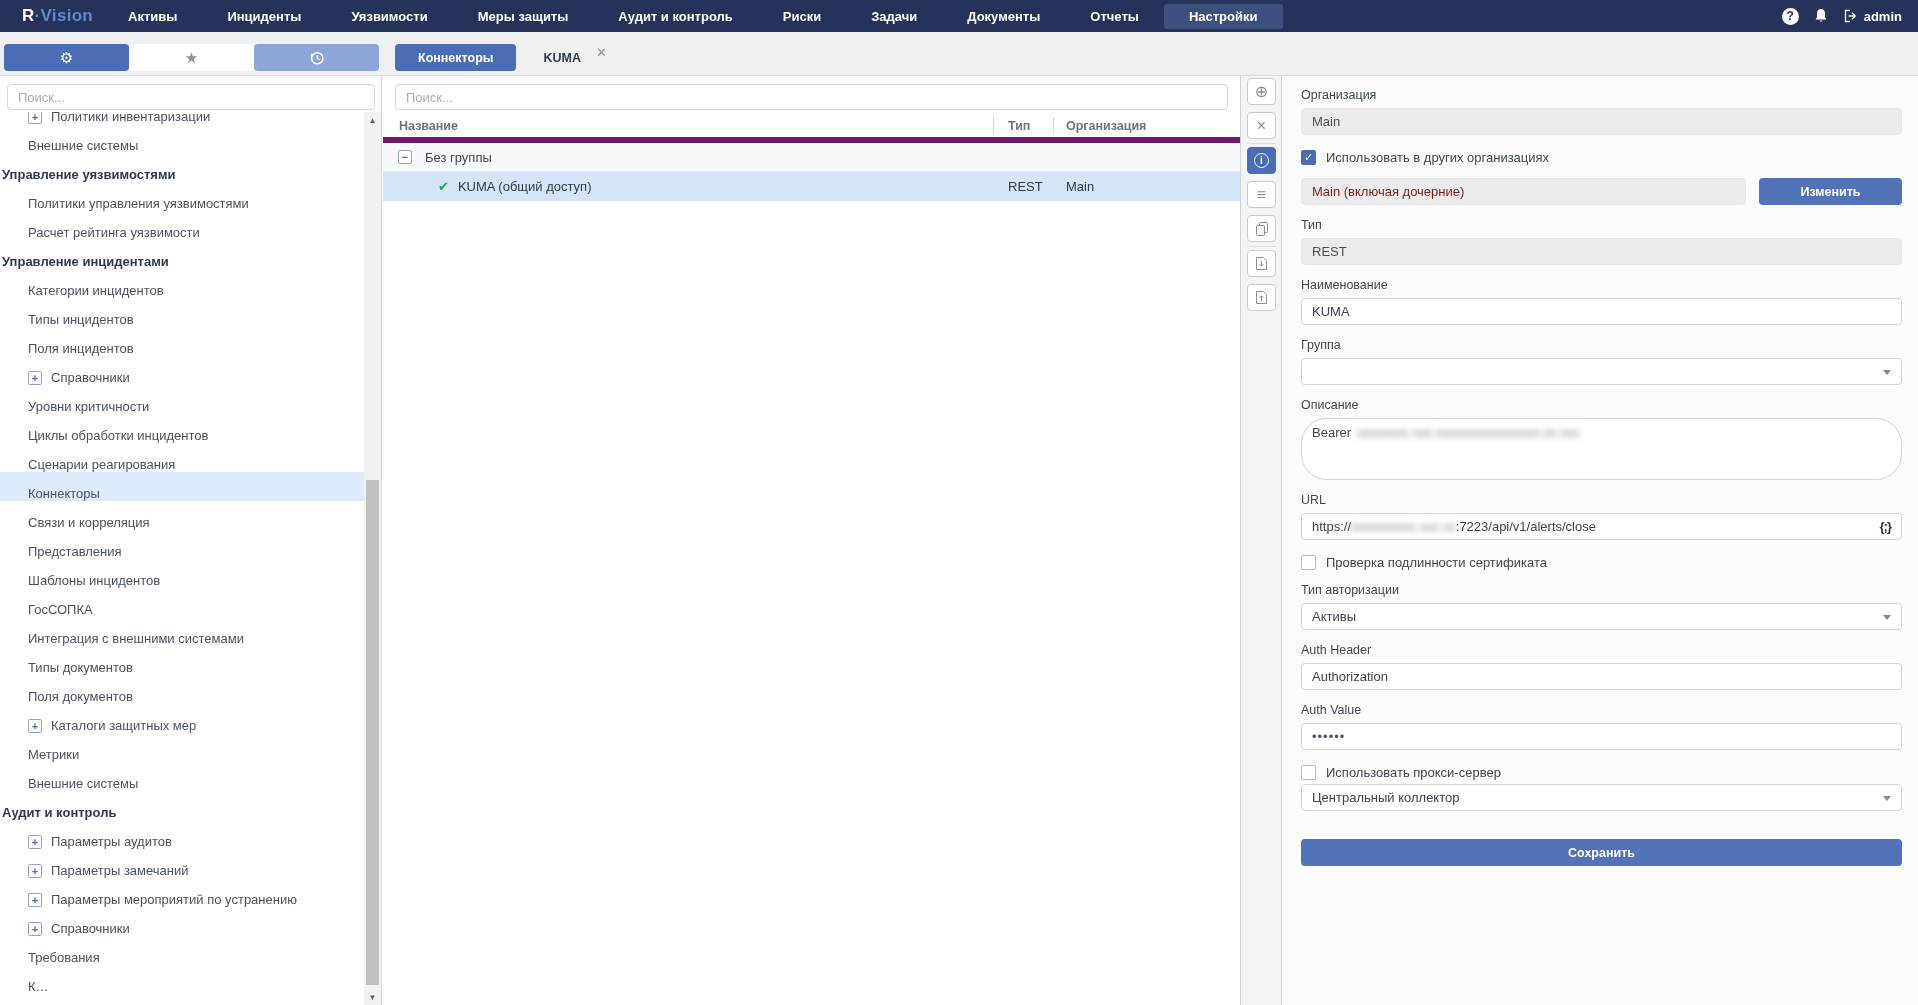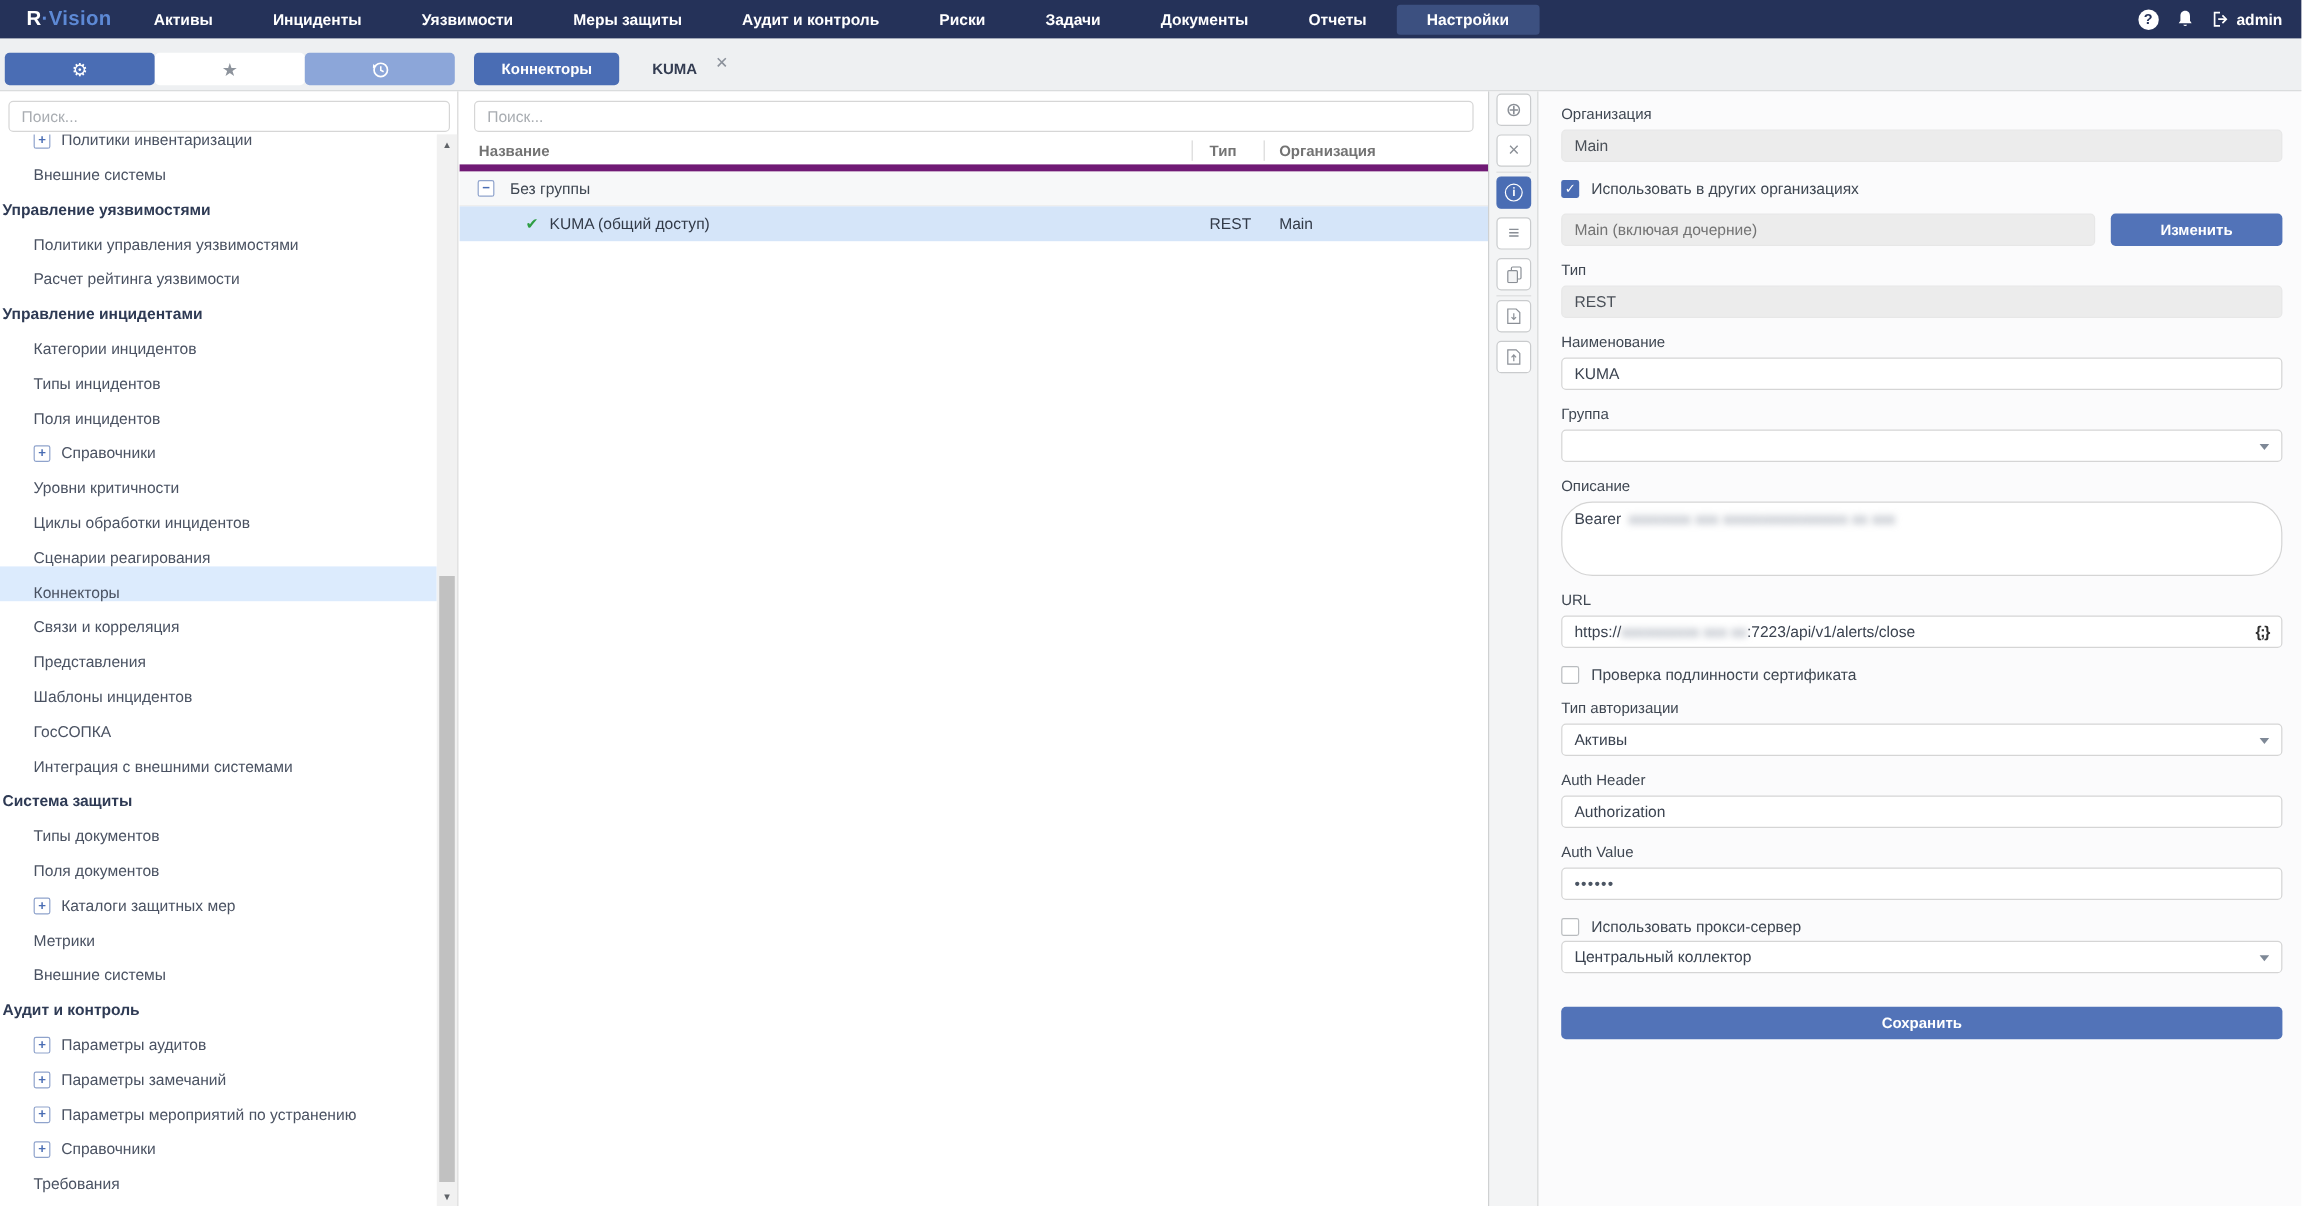--- a/index.html
+++ b/index.html
@@ -90,21 +90,21 @@
               font-weight:bold; display:flex; align-items:center; justify-content:center; font-style:normal; }
   
   .rightp { position:absolute; top:76px; left:1281px; right:0; bottom:0; background:#fbfbfc;
             border-left:1px solid #d5d7d8; overflow:hidden; }
   .formwrap { padding:6px 16px 0 19px; }
   .flabel { display:block; font-size:12.5px; color:#3f4752; margin:13px 0 6px; }
   .flabel.first { margin-top:6px; }
   .finput { width:100%; height:27px; border:1px solid #d5d5d5; border-radius:4px; background:#fff;
             font-size:13px; color:#3b4350; padding:0 10px; display:flex; align-items:center; white-space:nowrap; overflow:hidden; }
   .finput.disabled { background:#ececec; border-color:#e7e7e7; color:#4a5058; }
-  .finput.ghost { color:#737373;align-items:center; }
+  .finput.ghost { color:#7f1d1d;align-items:center; }
   .ftextarea { height:62px; align-items:flex-start; padding-top:6px;border-radius:26px; }
   .blur { filter:blur(3px); color:#7d8696; margin-left:6px; }
   .fselect { position:relative; cursor:pointer; }
   .caret { position:absolute; right:10px; top:11px; width:0; height:0; border-left:4.5px solid transparent;
            border-right:4.5px solid transparent; border-top:5px solid #7e8896; }
   .checkrow { display:flex; align-items:center; gap:10px; margin:15px 0 4px; font-size:13px; color:#3f4752; cursor:pointer; }
   .cbox { width:15px; height:15px; border-radius:2px; flex:none; display:flex; align-items:center; justify-content:center; }
   .cbox.checked { background:#4a6cb3; color:#fff; font-size:11px; }
   .cbox.un { background:#fff; border:1px solid #b9bcbf; }
   .row2 { display:flex; gap:13px; margin-top:13px; align-items:center; }
@@ -240,23 +240,20 @@
       </div>
     <div class="s-row">
         <span>Шаблоны инцидентов</span>
       </div>
     <div class="s-row">
         <span>ГосСОПКА</span>
       </div>
     <div class="s-row">
         <span>Интеграция с внешними системами</span>
       </div>
-    <div class="s-row header">
-        <span>Система защиты</span>
-      </div>
     <div class="s-row">
         <span>Типы документов</span>
       </div>
     <div class="s-row">
         <span>Поля документов</span>
       </div>
     <div class="s-row">
         <span class="tree-plus">+</span>
         <span>Каталоги защитных мер</span>
       </div>

